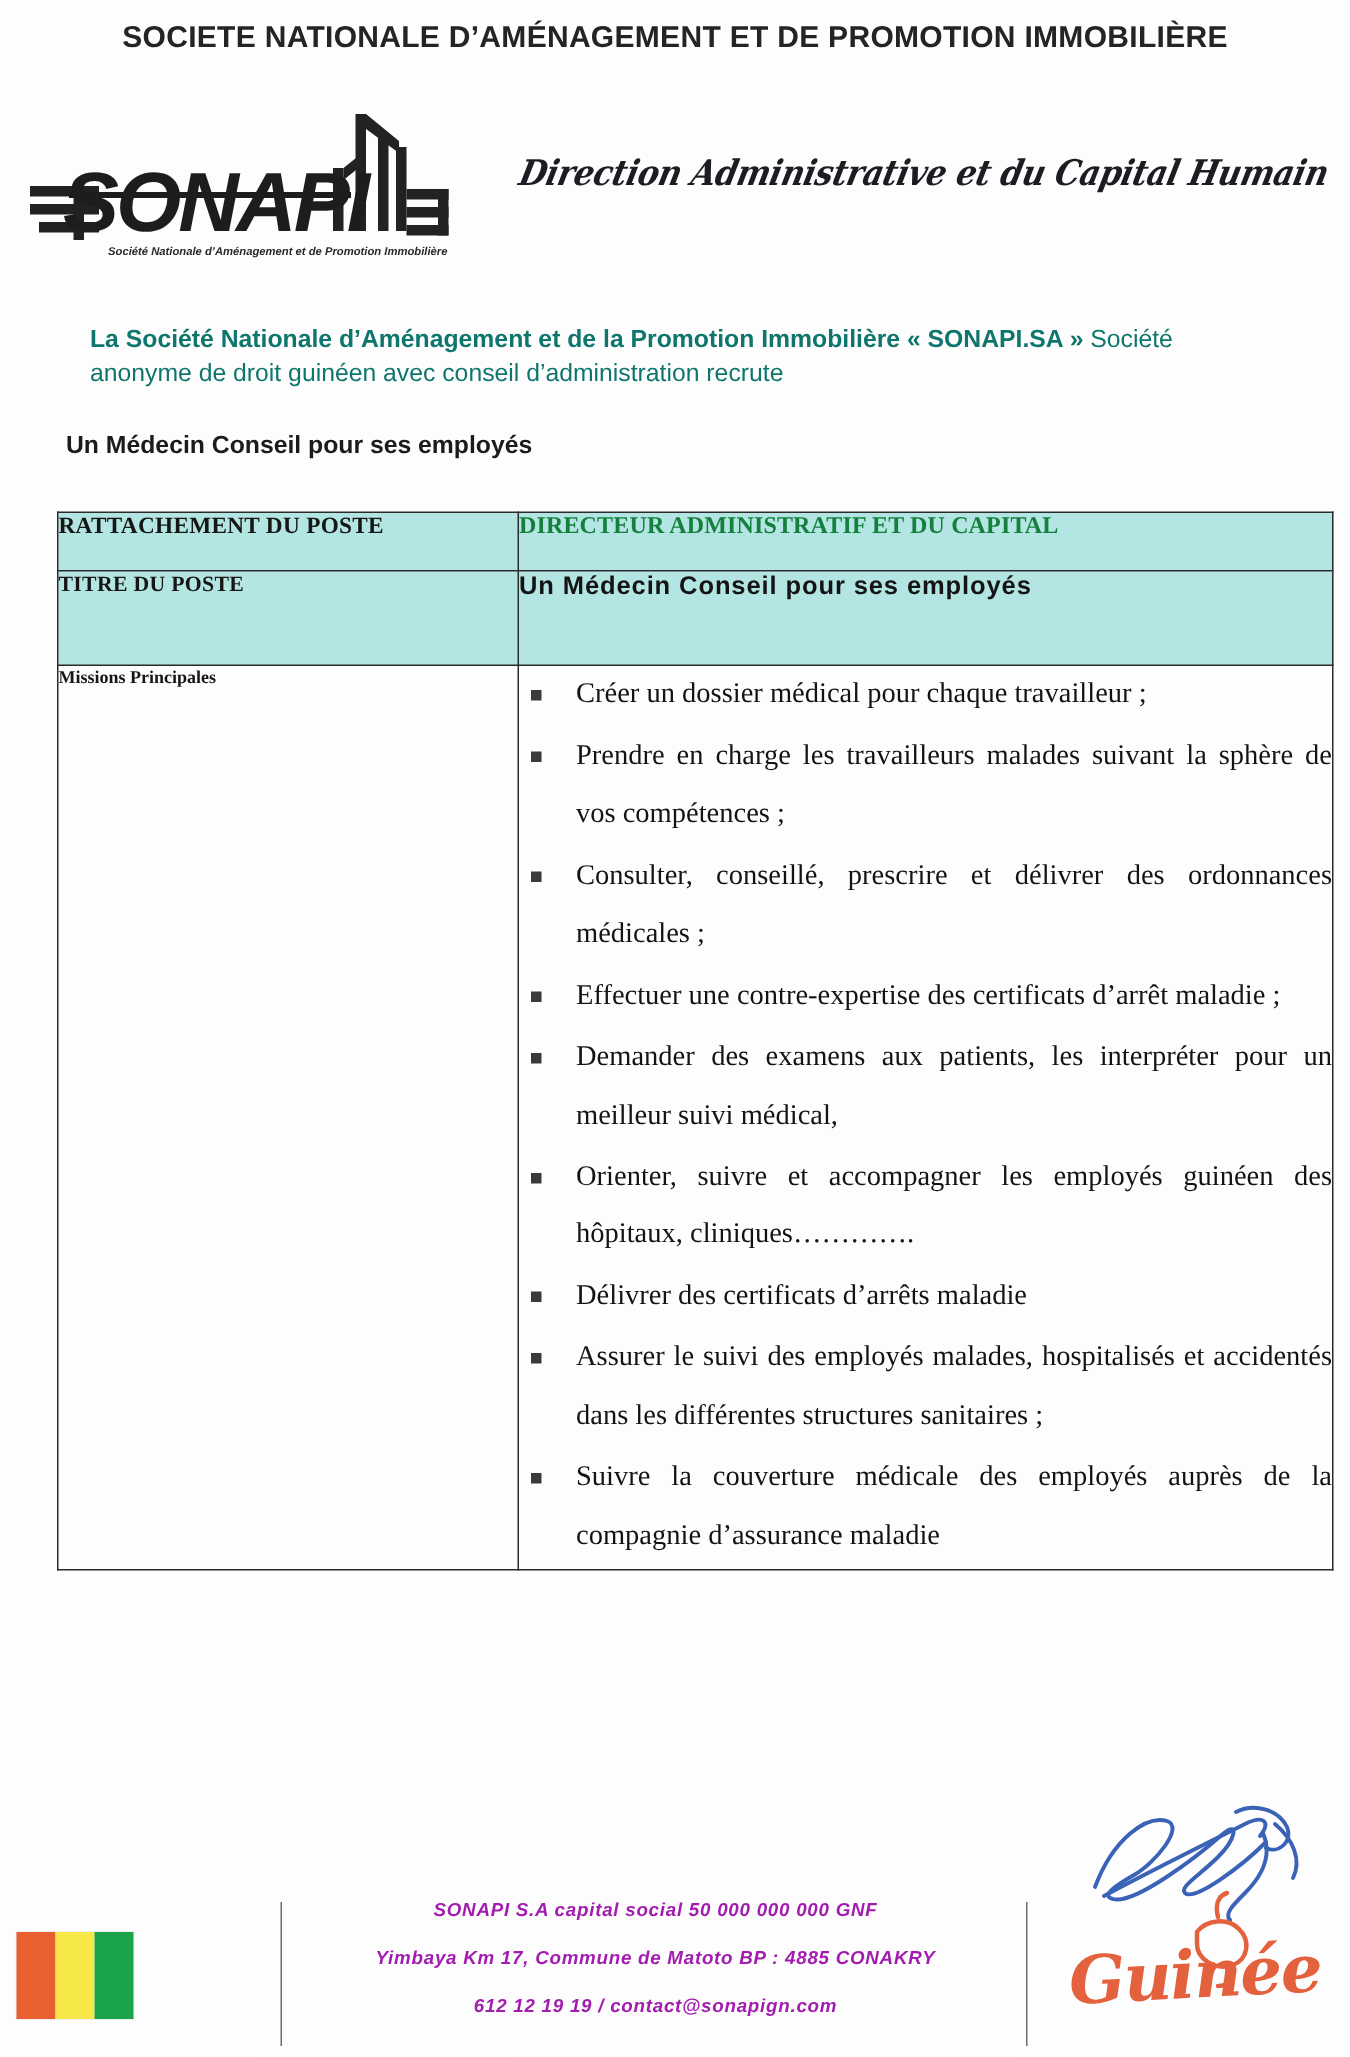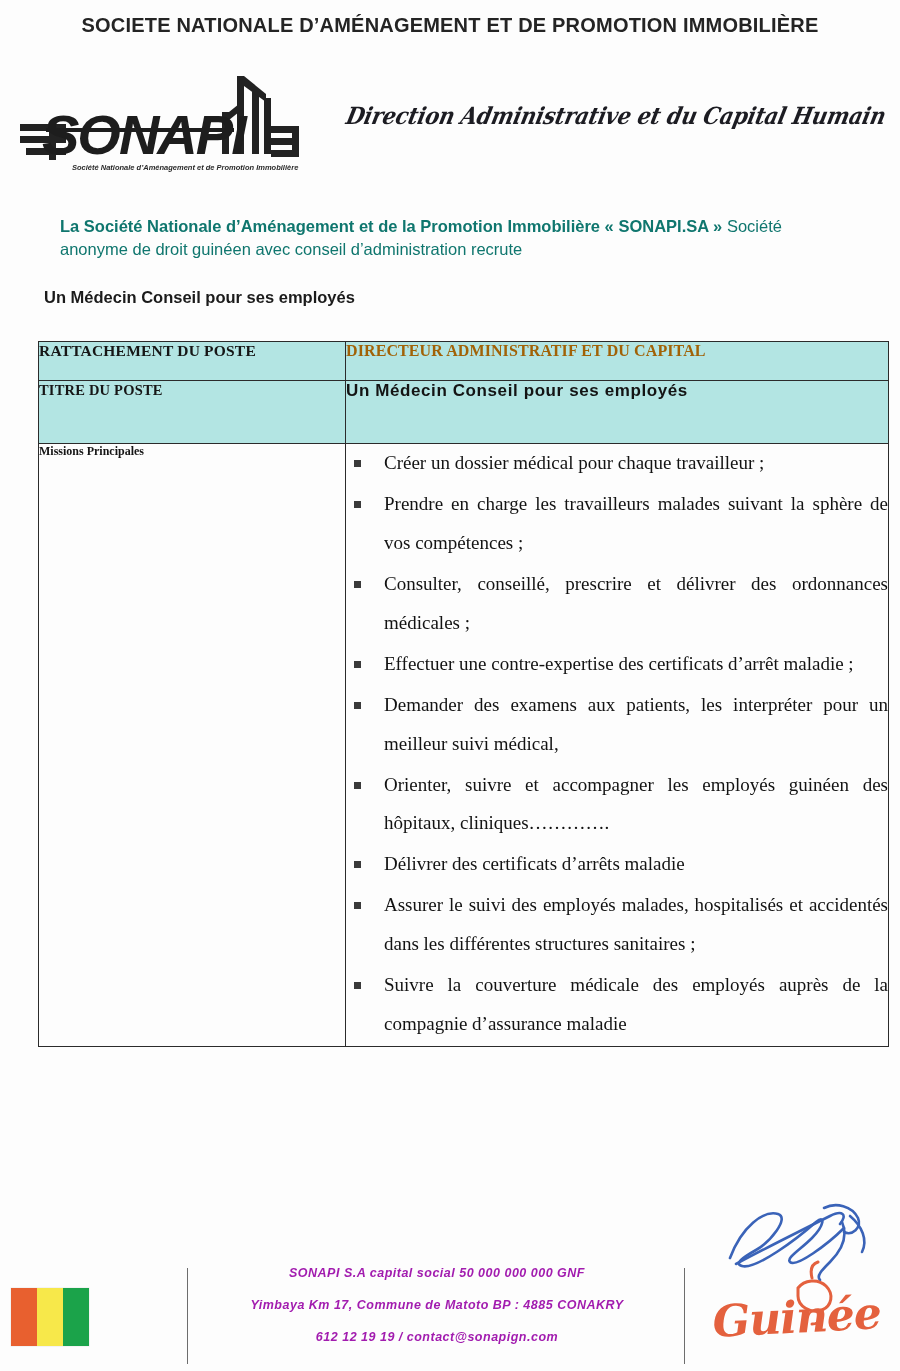--- a/index.html
+++ b/index.html
@@ -116,21 +116,21 @@
     color: #161616;
     white-space: nowrap;
   }
   .lbl-bold.small { font-size: 14.5px; margin-top: 35px; }
 
   .val-serif {
     font-family: "Liberation Serif", serif;
     font-weight: bold;
     font-size: 16px;
     letter-spacing: 0.1px;
-    color: #a16207;
+    color: #15803d;
     padding: 26px 12px 8px 14px;
   }
   .val-sans {
     font-family: "Liberation Sans", sans-serif;
     font-weight: bold;
     font-size: 17px;
     letter-spacing: 0.6px;
     color: #141414;
     padding: 26px 12px 16px 14px;
   }

